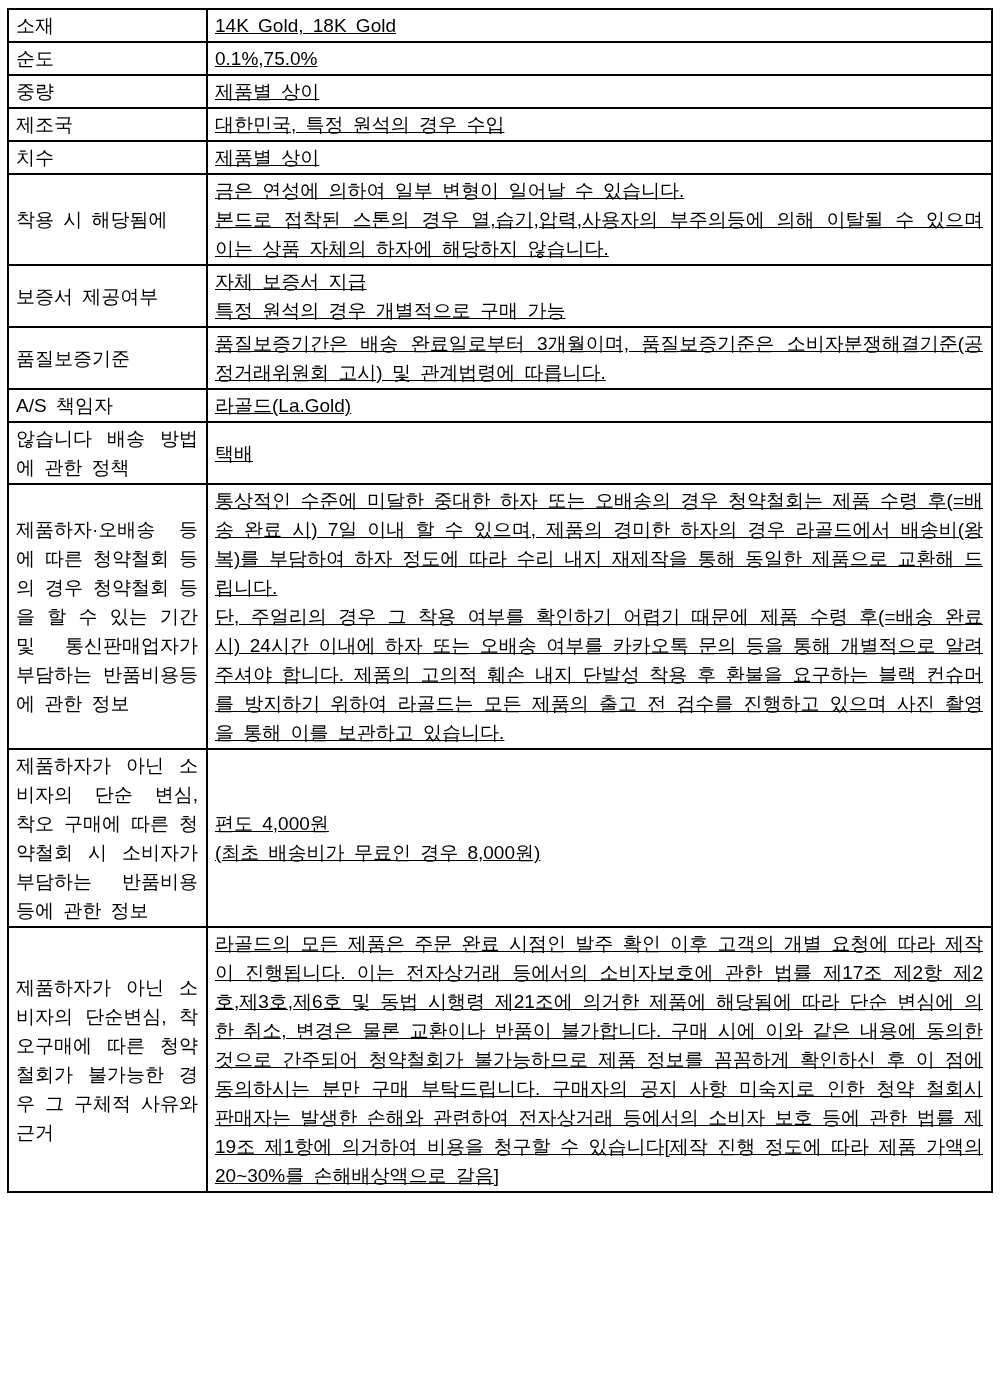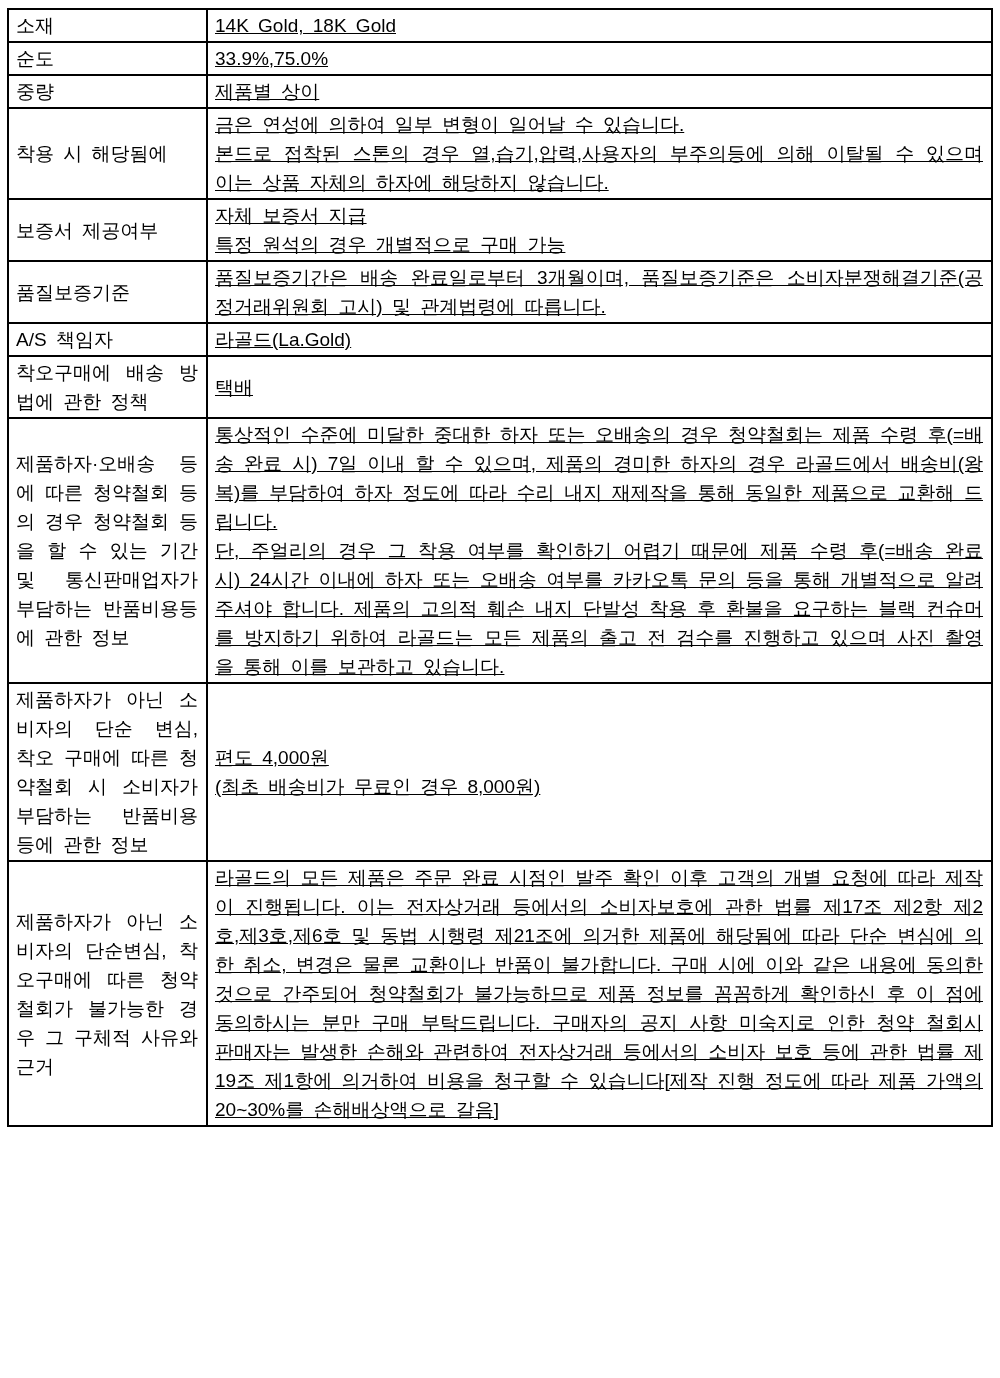--- a/index.html
+++ b/index.html
@@ -55,30 +55,38 @@
       <col class="col-value">
     </colgroup>
     <tbody>
   <tr>
     <td class="cell-label">소재</td>
     <td class="cell-value">14K Gold, 18K Gold</td>
   </tr>
 
   <tr>
     <td class="cell-label">순도</td>
-    <td class="cell-value">33.9%,75.0%</td>
+    <td class="cell-value">0.1%,75.0%</td>
   </tr>
 
   <tr>
     <td class="cell-label">중량</td>
     <td class="cell-value">제품별 상이</td>
   </tr>
 
 
+  <tr>
+    <td class="cell-label">제조국</td>
+    <td class="cell-value">대한민국, 특정 원석의 경우 수입</td>
+  </tr>
 
+  <tr>
+    <td class="cell-label">치수</td>
+    <td class="cell-value">제품별 상이</td>
+  </tr>
 
   <tr>
     <td class="cell-label">착용 시 해당됨에</td>
     <td class="cell-value">금은 연성에 의하여 일부 변형이 일어날 수 있습니다.
 본드로 접착된 스톤의 경우 열,습기,압력,사용자의 부주의등에 의해 이탈될 수 있으며 이는 상품 자체의 하자에 해당하지 않습니다.</td>
   </tr>
 
   <tr>
     <td class="cell-label">보증서 제공여부</td>
     <td class="cell-value">자체 보증서 지급
@@ -89,21 +97,21 @@
     <td class="cell-label">품질보증기준</td>
     <td class="cell-value">품질보증기간은 배송 완료일로부터 3개월이며, 품질보증기준은 소비자분쟁해결기준(공정거래위원회 고시) 및 관계법령에 따릅니다.</td>
   </tr>
 
   <tr>
     <td class="cell-label">A/S 책임자</td>
     <td class="cell-value">라골드(La.Gold)</td>
   </tr>
 
   <tr>
-    <td class="cell-label">착오구매에 배송 방법에 관한 정책</td>
+    <td class="cell-label">않습니다 배송 방법에 관한 정책</td>
     <td class="cell-value">택배</td>
   </tr>
 
 
   <tr>
     <td class="cell-label">제품하자·오배송 등에 따른 청약철회 등의 경우 청약철회 등을 할 수 있는 기간 및 통신판매업자가 부담하는 반품비용등에 관한 정보</td>
     <td class="cell-value">통상적인 수준에 미달한 중대한 하자 또는 오배송의 경우 청약철회는 제품 수령 후(=배송 완료 시) 7일 이내 할 수 있으며, 제품의 경미한 하자의 경우 라골드에서 배송비(왕복)를 부담하여 하자 정도에 따라 수리 내지 재제작을 통해 동일한 제품으로 교환해 드립니다.
 단, 주얼리의 경우 그 착용 여부를 확인하기 어렵기 때문에 제품 수령 후(=배송 완료 시) 24시간 이내에 하자 또는 오배송 여부를 카카오톡 문의 등을 통해 개별적으로 알려주셔야 합니다. 제품의 고의적 훼손 내지 단발성 착용 후 환불을 요구하는 블랙 컨슈머를 방지하기 위하여 라골드는 모든 제품의 출고 전 검수를 진행하고 있으며 사진 촬영을 통해 이를 보관하고 있습니다.</td>
   </tr>
 

